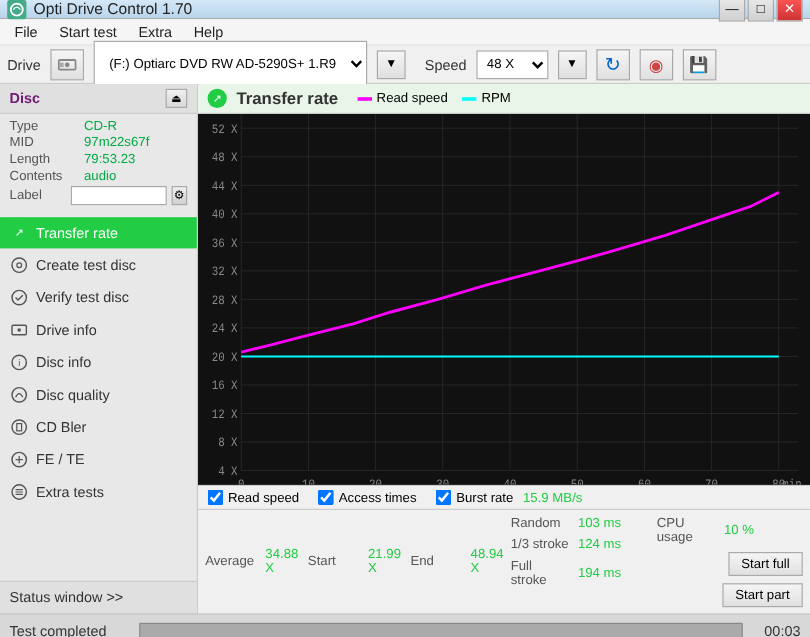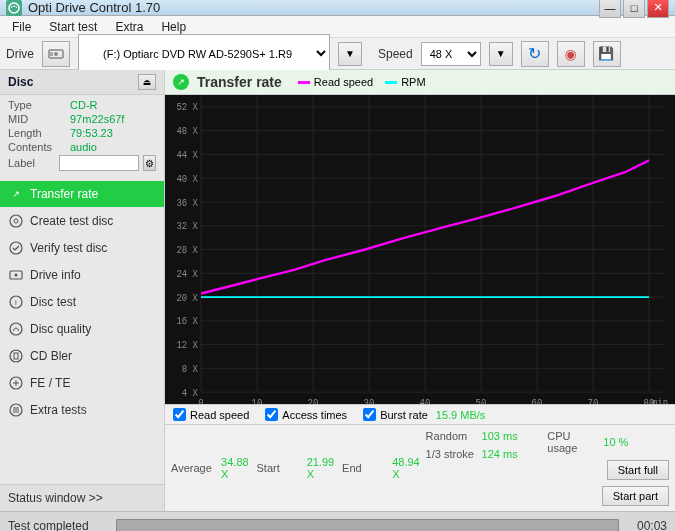--- a/index.html
+++ b/index.html
@@ -41,21 +41,21 @@
       display: flex;
       align-items: center;
       padding: 0 6px;
       border-bottom: 1px solid #ccc;
       gap: 8px;
     }
     .drive-label { font-size: 12px; color: #333; }
     .drive-select {
       height: 39px;
       font-size: 11px;
-      padding: 0 20px;
+      padding: 0 8px;
       border: 1px solid #aaa;
       background: white;
       min-width: 200px;
     }
     .drive-arrow-btn {
       width: 24px; height: 24px;
       border: 1px solid #aaa;
       background: linear-gradient(to bottom, #f5f5f5, #e0e0e0);
       cursor: pointer;
       display: flex; align-items: center; justify-content: center;
@@ -95,21 +95,21 @@
       flex-direction: column;
     }
     .disc-header {
       background: #e0e0e0;
       border-bottom: 1px solid #ccc;
       padding: 4px 8px;
       display: flex;
       align-items: center;
       justify-content: space-between;
     }
-    .disc-header-label { font-weight: bold; font-size: 12px; color: #0f172a; }
+    .disc-header-label { font-weight: bold; font-size: 12px; color: #701a75; }
     .disc-header-btn {
       width: 18px; height: 16px;
       background: linear-gradient(to bottom, #f0f0f0, #d8d8d8);
       border: 1px solid #aaa;
       cursor: pointer;
       font-size: 9px;
       display: flex; align-items: center; justify-content: center;
     }
     .disc-info { padding: 4px 8px; flex: 0 0 auto; }
     .disc-row { display: flex; gap: 4px; margin-bottom: 2px; align-items: center; }
@@ -361,21 +361,21 @@
         <span>Drive info</span>
       </div>
 
       <div class="nav-item">
         <div class="nav-icon">
           <svg width="14" height="14" viewBox="0 0 14 14">
               <circle cx="7" cy="7" r="6" fill="none" stroke="#555" stroke-width="1.2"></circle>
               <text x="7" y="10" text-anchor="middle" font-size="8" fill="#555">i</text>
             </svg>
         </div>
-        <span>Disc test</span>
+        <span>Disc info</span>
       </div>
 
       <div class="nav-item">
         <div class="nav-icon">
           <svg width="14" height="14" viewBox="0 0 14 14">
               <circle cx="7" cy="7" r="6" fill="none" stroke="#555" stroke-width="1.2"></circle>
               <path d="M4 9 Q7 3 10 9" stroke="#555" stroke-width="1" fill="none"></path>
             </svg>
         </div>
         <span>Disc quality</span>
@@ -529,20 +529,24 @@
 
       <div style="flex:1; display:flex; flex-direction:column; gap:2px;">
         <div class="stat-row">
           <span class="stat-label">Random</span>
           <span class="stat-value">103 ms</span>
         </div>
         <div class="stat-row">
           <span class="stat-label">1/3 stroke</span>
           <span class="stat-value">124 ms</span>
         </div>
+        <div class="stat-row">
+          <span class="stat-label">Full stroke</span>
+          <span class="stat-value">194 ms</span>
+        </div>
       </div>
 
       <div style="flex:1; display:flex; flex-direction:column; gap:2px;">
         <div class="stat-row">
           <span class="stat-label">CPU usage</span>
           <span class="stat-value">10 %</span>
         </div>
         <div class="stat-row" style="justify-content:flex-end;">
           <button class="action-btn">Start full</button>
         </div>

